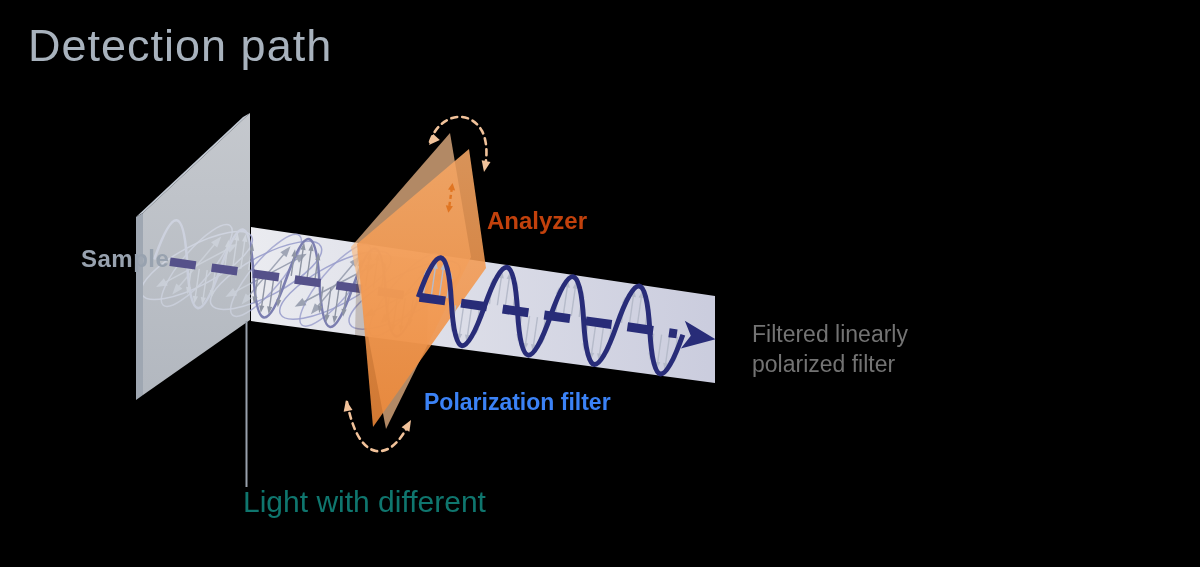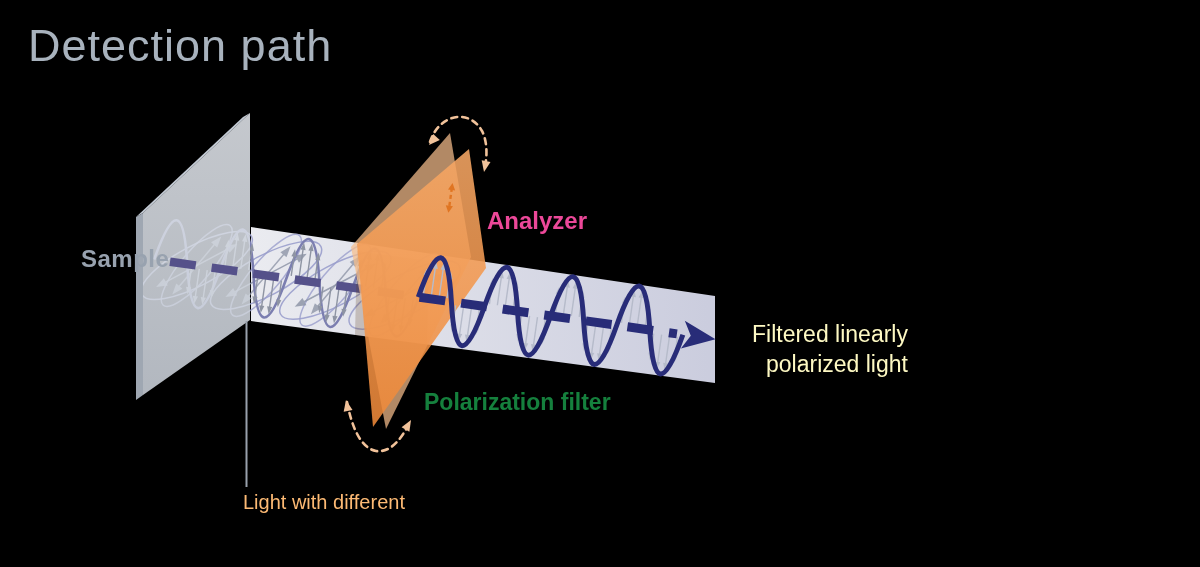--- a/index.html
+++ b/index.html
@@ -9,30 +9,30 @@
   }
   .stage svg{position:absolute;left:0;top:0;}
   .lbl{position:absolute;white-space:nowrap;}
   .title{
     left:28px;top:20px;font-size:45px;font-weight:300;letter-spacing:1px;color:#A8B2BD;
   }
   .sample{
     left:33px;top:245px;font-size:24px;font-weight:700;letter-spacing:.5px;color:#98A2AF;margin-left:48px;
   }
   .analyzer{
-    left:487px;top:207px;font-size:24px;font-weight:700;color:#ec4899;
+    left:487px;top:207px;font-size:24px;font-weight:700;color:#c2410c;
   }
   .polfilter{
-    left:424px;top:389px;font-size:23px;font-weight:600;color:#15803d;
+    left:424px;top:389px;font-size:23px;font-weight:600;color:#3b82f6;
   }
   .filtered{
-    left:752px;top:319px;font-size:23px;font-weight:400;color:#fef9c3;line-height:30px;text-align:right;
+    left:752px;top:319px;font-size:23px;font-weight:400;color:#737373;line-height:30px;
   }
   .incoming{
-    left:243px;top:487px;font-size:20px;font-weight:400;color:#fdba74;line-height:30px;
+    left:243px;top:487px;font-size:30px;font-weight:400;color:#0f766e;line-height:30px;
   }
 </style>
 </head>
 <body>
 
 <div class="stage">
 
   <svg viewBox="0 0 1200 567" width="1200" height="567">
     <defs>
       <linearGradient id="gBeam" x1="0" y1="0" x2="1" y2="0">
@@ -148,19 +148,19 @@
       <use href="#ah" transform="translate(411,420) rotate(-60)"></use>
     </g>
   </svg>
 
   <div class="lbl title">Detection path</div>
   <div class="lbl sample">Sample</div>
   <div class="lbl analyzer">Analyzer</div>
   <div class="lbl polfilter">Polarization filter</div>
   <div class="lbl filtered">
     <div>Filtered linearly</div>
-    <div>polarized light</div>
+    <div>polarized filter</div>
   </div>
   <div class="lbl incoming">
     <div>Light with different</div>
   </div>
 
 </div>
 
 </body></html>

